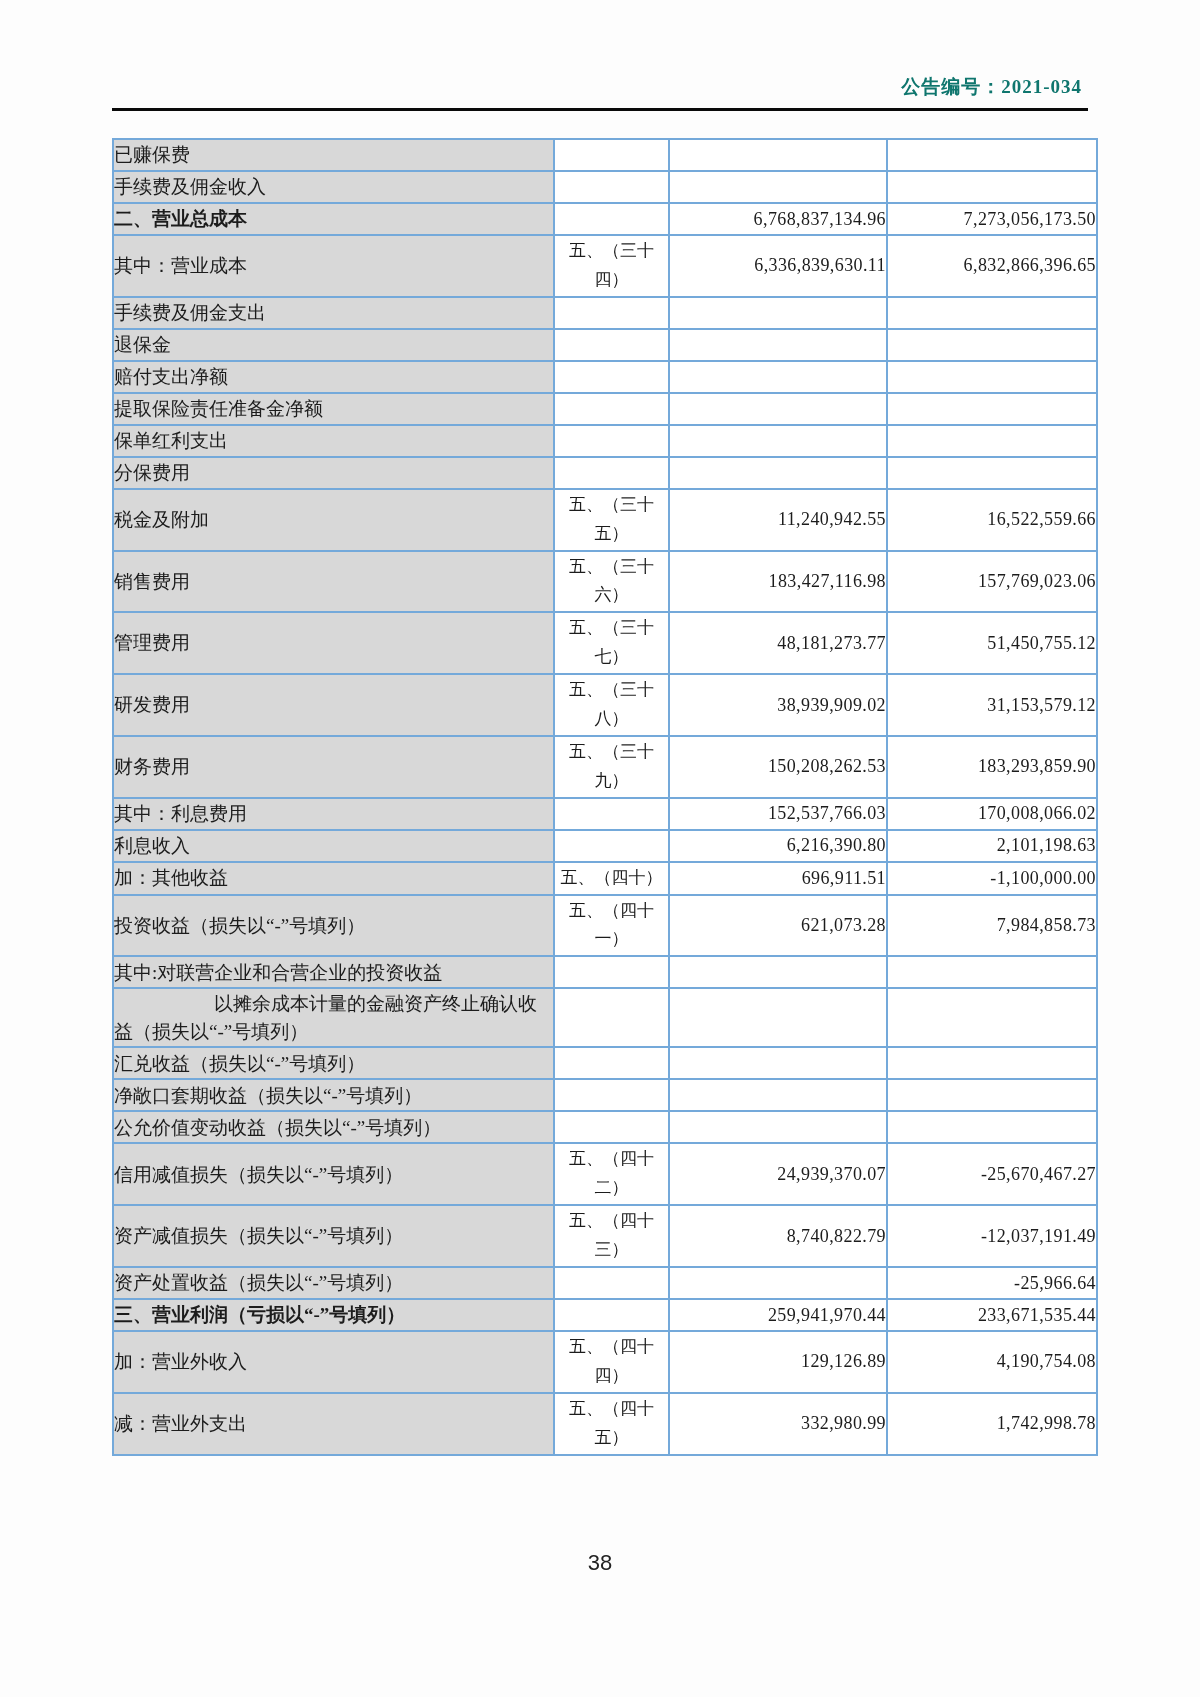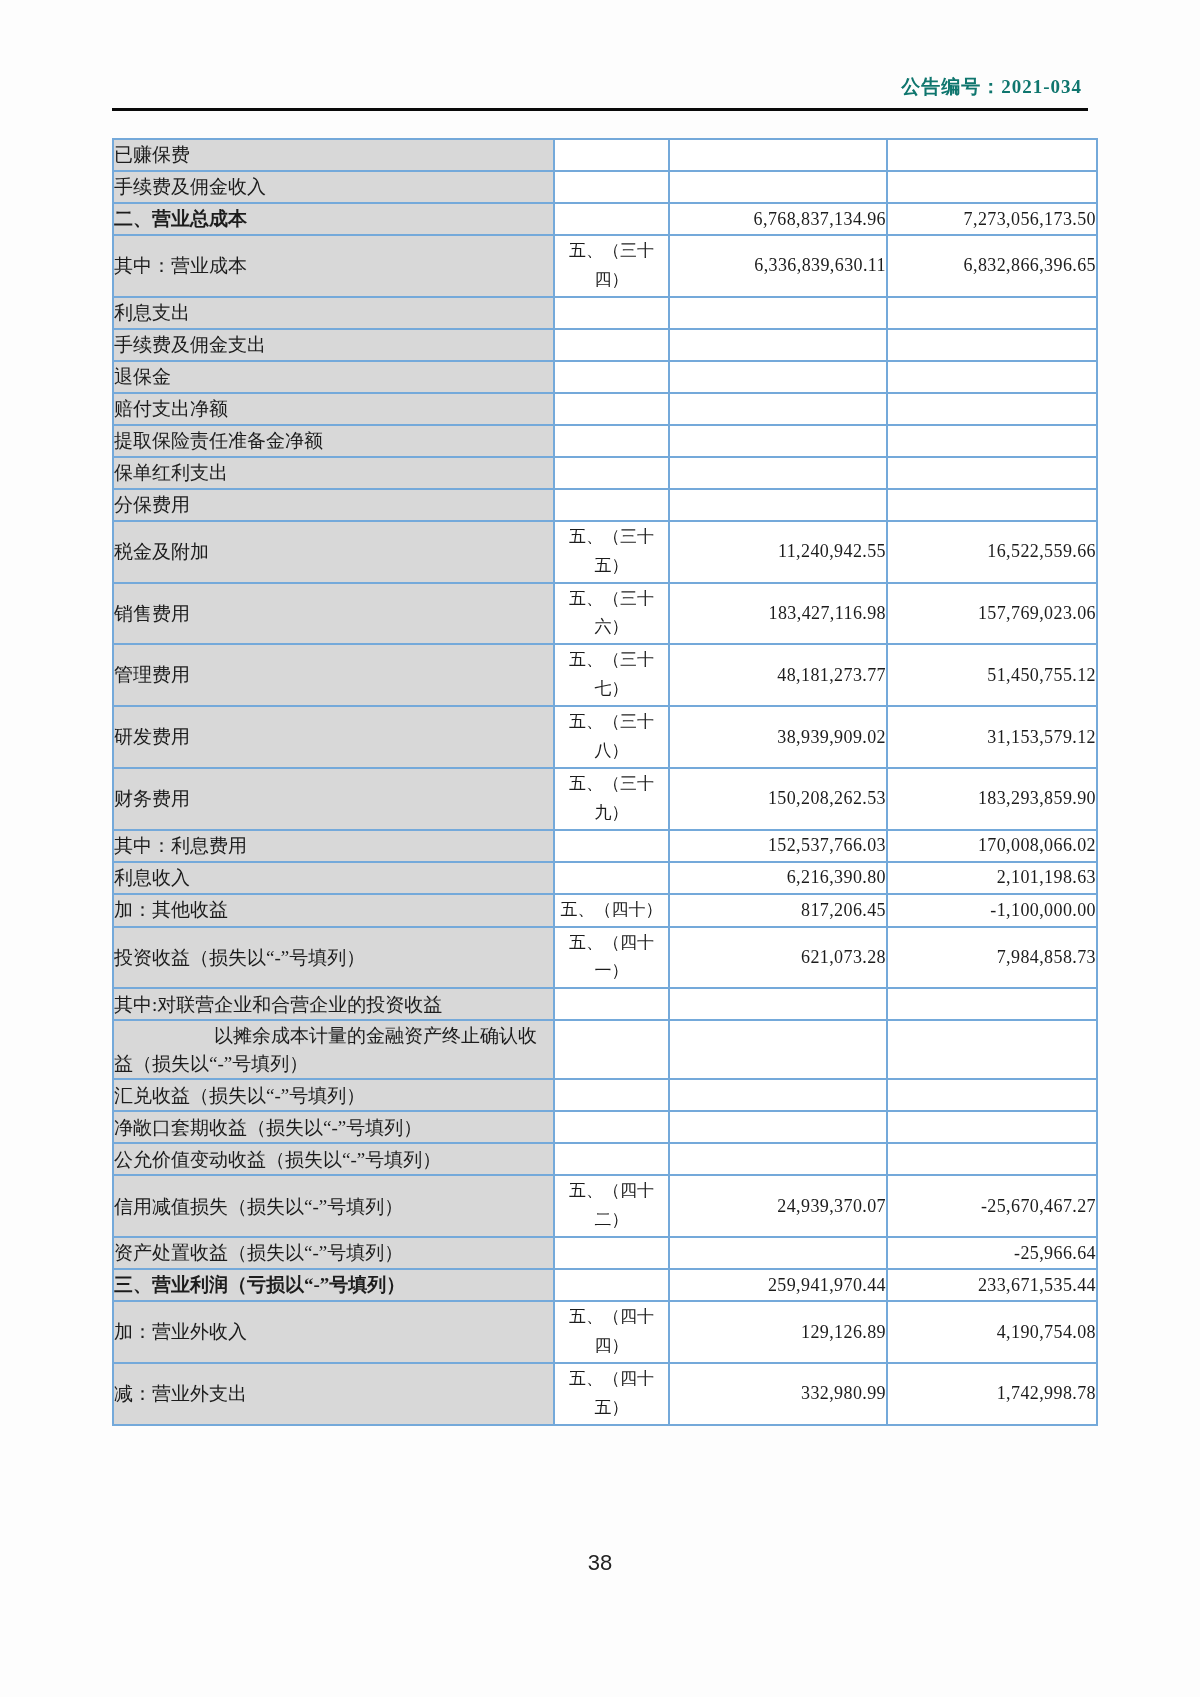--- a/index.html
+++ b/index.html
@@ -126,26 +126,20 @@
           <td class="c-num">6,768,837,134.96</td>
           <td class="c-num">7,273,056,173.50</td>
         </tr>
         <tr class="row-tall">
           <td class="c-label ind-0">其中：营业成本</td>
           <td class="c-note">五、（三十四）</td>
           <td class="c-num">6,336,839,630.11</td>
           <td class="c-num">6,832,866,396.65</td>
         </tr>
         <tr class="row-normal">
-          <td class="c-label ind-a">利息支出</td>
-          <td class="c-note"></td>
-          <td class="c-num"></td>
-          <td class="c-num"></td>
-        </tr>
-        <tr class="row-normal">
           <td class="c-label ind-a">手续费及佣金支出</td>
           <td class="c-note"></td>
           <td class="c-num"></td>
           <td class="c-num"></td>
         </tr>
         <tr class="row-normal">
           <td class="c-label ind-a">退保金</td>
           <td class="c-note"></td>
           <td class="c-num"></td>
           <td class="c-num"></td>
@@ -212,21 +206,21 @@
         </tr>
         <tr class="row-normal">
           <td class="c-label ind-c">利息收入</td>
           <td class="c-note"></td>
           <td class="c-num">6,216,390.80</td>
           <td class="c-num">2,101,198.63</td>
         </tr>
         <tr class="row-normal">
           <td class="c-label ind-0">加：其他收益</td>
           <td class="c-note">五、（四十）</td>
-          <td class="c-num">817,206.45</td>
+          <td class="c-num">696,911.51</td>
           <td class="c-num">-1,100,000.00</td>
         </tr>
         <tr class="row-tall">
           <td class="c-label ind-b">投资收益（损失以“-”号填列）</td>
           <td class="c-note">五、（四十一）</td>
           <td class="c-num">621,073.28</td>
           <td class="c-num">7,984,858.73</td>
         </tr>
         <tr class="row-normal">
           <td class="c-label ind-b">其中:对联营企业和合营企业的投资收益</td>
@@ -257,20 +251,26 @@
           <td class="c-note"></td>
           <td class="c-num"></td>
           <td class="c-num"></td>
         </tr>
         <tr class="row-tall">
           <td class="c-label ind-b">信用减值损失（损失以“-”号填列）</td>
           <td class="c-note">五、（四十二）</td>
           <td class="c-num">24,939,370.07</td>
           <td class="c-num">-25,670,467.27</td>
         </tr>
+        <tr class="row-tall">
+          <td class="c-label ind-b">资产减值损失（损失以“-”号填列）</td>
+          <td class="c-note">五、（四十三）</td>
+          <td class="c-num">8,740,822.79</td>
+          <td class="c-num">-12,037,191.49</td>
+        </tr>
         <tr class="row-normal">
           <td class="c-label ind-b">资产处置收益（损失以“-”号填列）</td>
           <td class="c-note"></td>
           <td class="c-num"></td>
           <td class="c-num">-25,966.64</td>
         </tr>
         <tr class="row-normal">
           <td class="c-label ind-0 bold">三、营业利润（亏损以“-”号填列）</td>
           <td class="c-note"></td>
           <td class="c-num">259,941,970.44</td>

